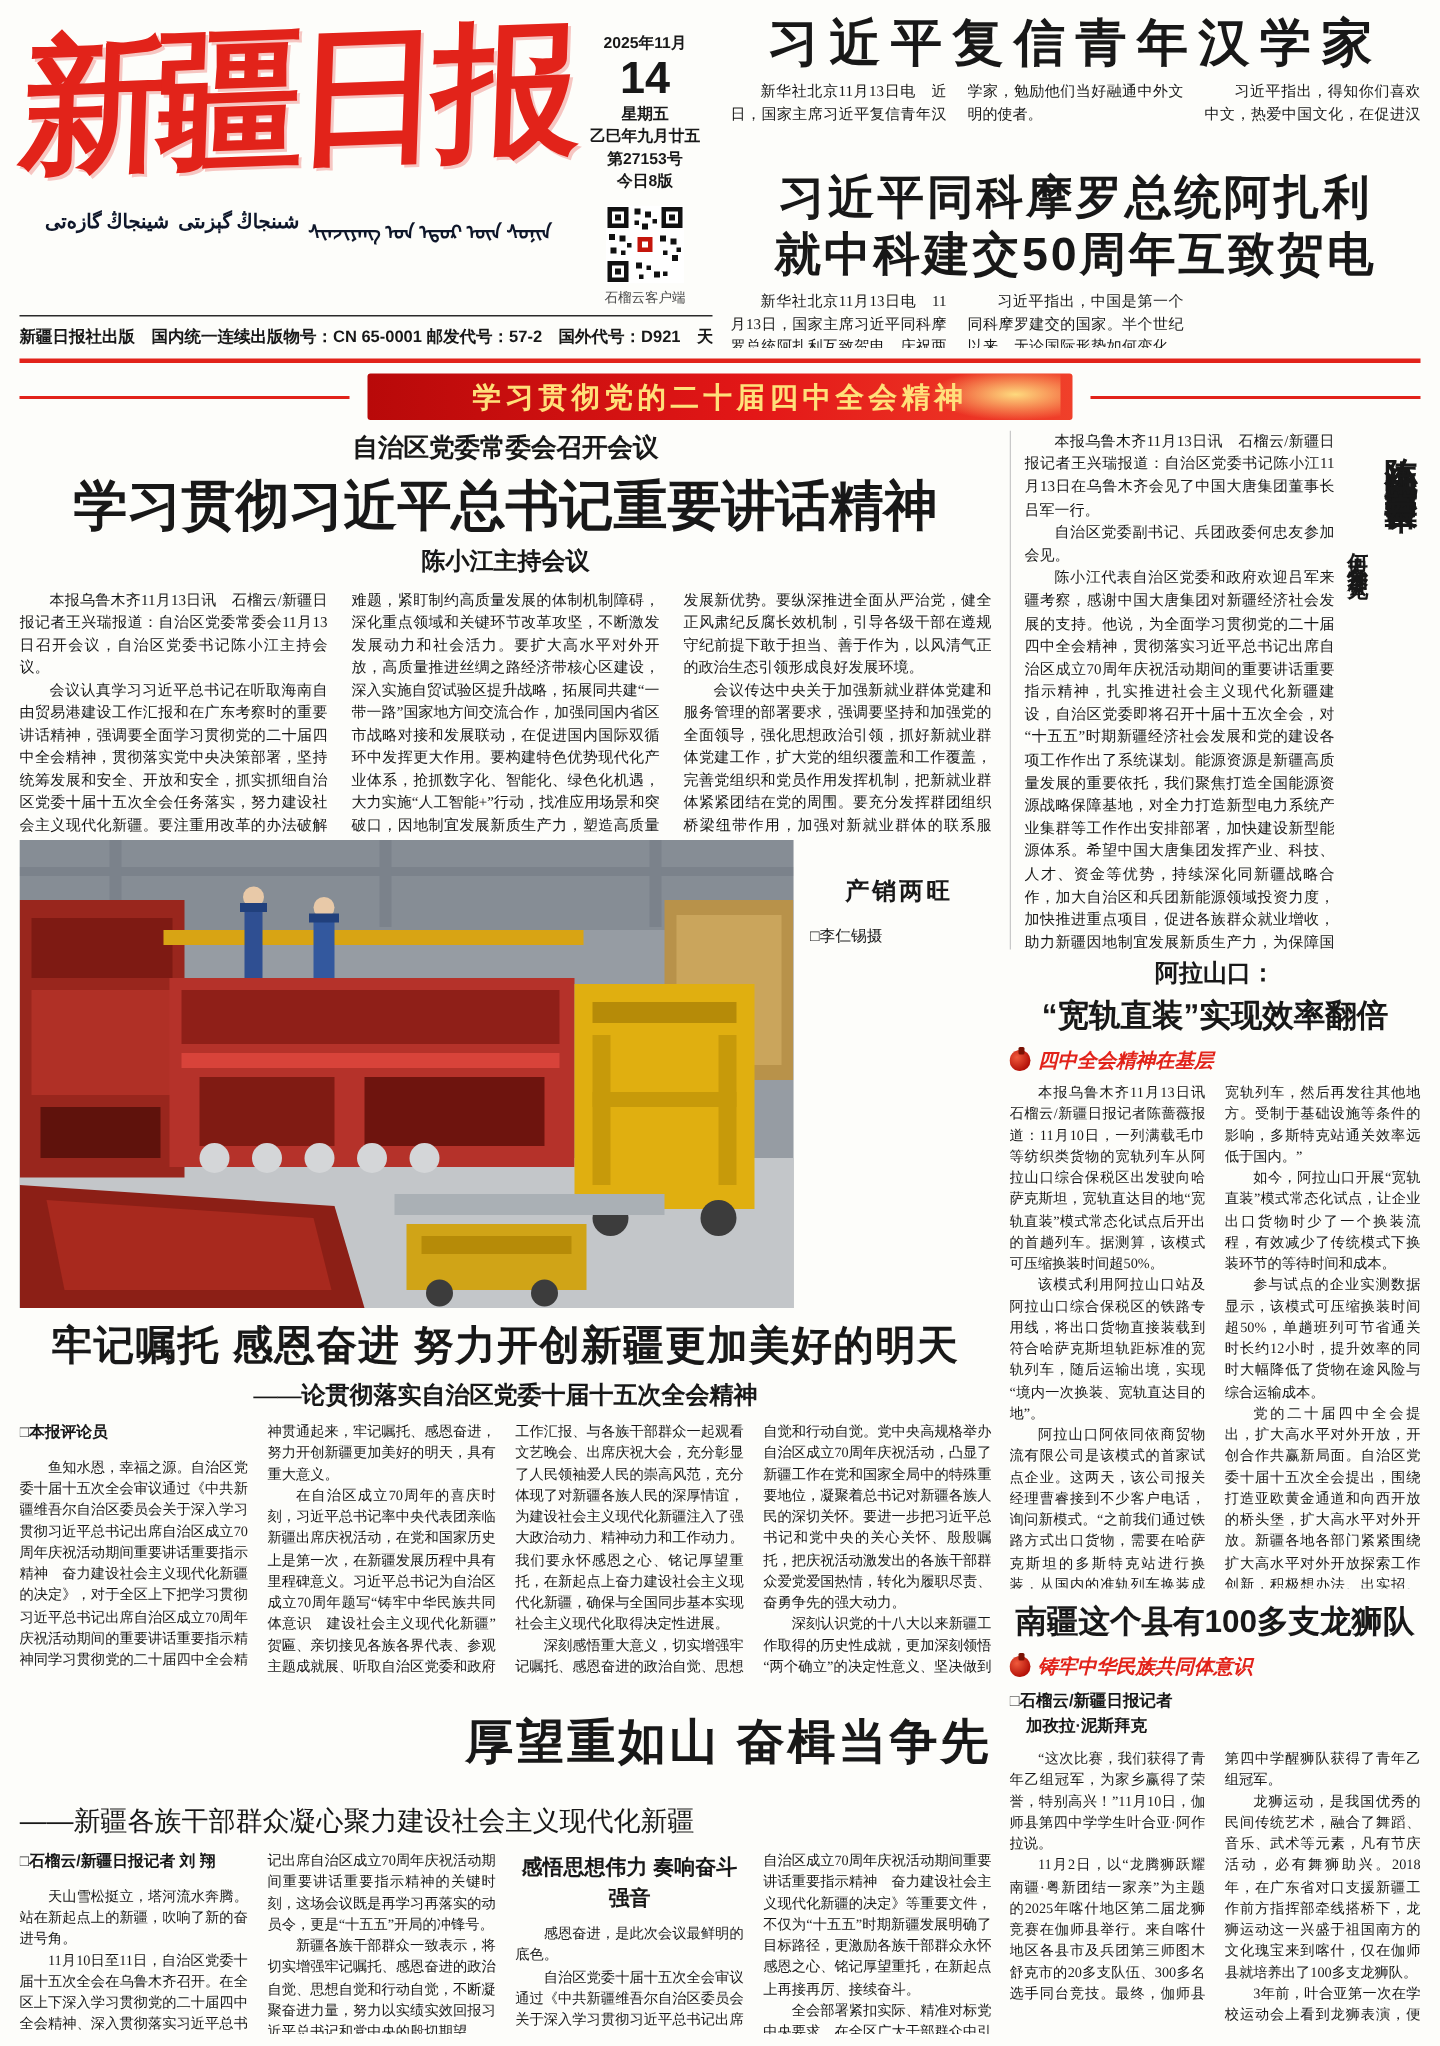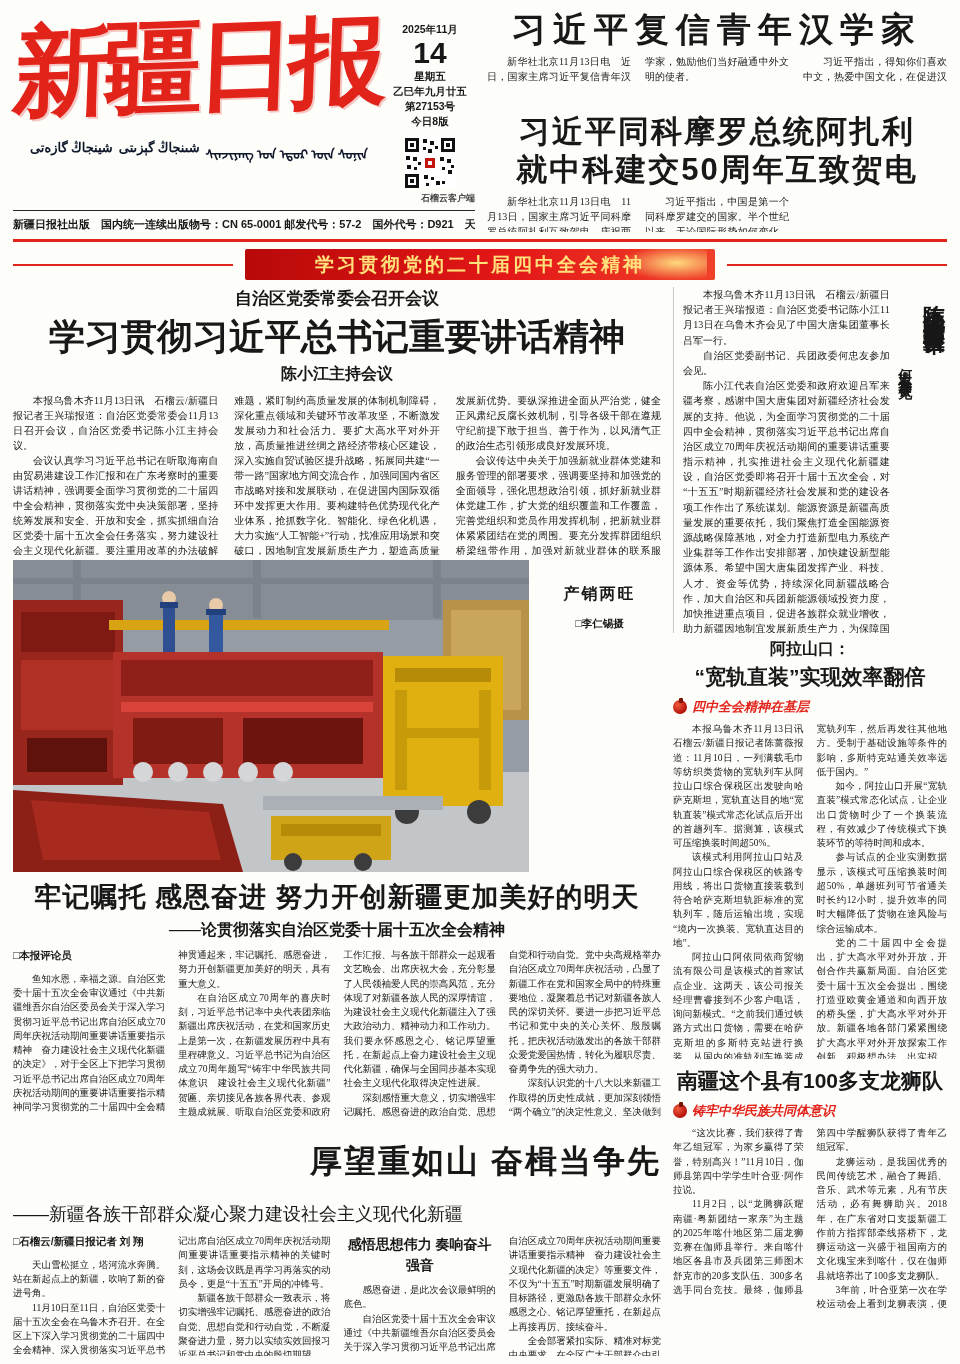--- a/index.html
+++ b/index.html
@@ -10,21 +10,21 @@
   .header{display:flex;height:222px;flex-shrink:0;}
   .header-left{width:462px;display:flex;flex-direction:column;flex-shrink:0;}
   .masthead-row{flex:1;display:flex;}
   .masthead{width:372px;position:relative;padding-top:4px;}
   .masthead-title{font-size:98px;font-weight:bold;color:#e2231a;line-height:1.1;letter-spacing:-6px;transform:rotate(-2deg) skewX(-4deg);white-space:nowrap;text-shadow:2px 2px 0 rgba(226,35,26,.25);}
   .masthead-scripts{display:flex;justify-content:space-around;color:#0f172a;font-size:13px;font-weight:bold;margin-top:18px;padding:0 14px;}
   .datebox{width:90px;text-align:center;font-size:10.5px;line-height:1.45;padding-top:12px;font-family:"Liberation Sans",sans-serif;font-weight:bold;}
   .date-day{font-size:30px;line-height:1.05;}
   .qr{width:52px;height:52px;margin:7px auto 3px;}
   .qr svg{display:block;}
-  .qr-label{font-size:9px;font-weight:bold;color:#444;text-align:right;}
+  .qr-label{font-size:9px;font-weight:normal;color:#444;}
   .publisher-line{border-top:1.5px solid #2a2a2a;font-size:11px;font-weight:bold;padding-top:6px;margin-top:4px;font-family:"Liberation Sans",sans-serif;white-space:nowrap;overflow:hidden;}
   .header-right{flex:1;padding-left:12px;display:flex;flex-direction:column;overflow:hidden;}
   .top-headline1{font-size:34px;font-weight:900;text-align:center;font-family:"Liberation Sans",sans-serif;letter-spacing:7px;line-height:1.15;white-space:nowrap;}
   .top-body{column-count:3;column-gap:14px;font-size:10px;line-height:1.5;text-align:justify;margin-top:5px;overflow:hidden;}
   .top-body1{height:52px;}
   .top-headline2{font-size:31px;font-weight:900;text-align:center;font-family:"Liberation Sans",sans-serif;letter-spacing:2px;line-height:1.22;margin-top:7px;white-space:nowrap;}
   .top-body2{flex:1;}
   
   .red-rule{height:3px;background:#e2231a;margin:7px 0 4px;flex-shrink:0;}
   .banner-row{display:flex;align-items:center;gap:12px;margin:3px 0 7px;flex-shrink:0;}
@@ -45,21 +45,21 @@
   .meeting{height:346px;flex-shrink:0;display:flex;gap:7px;border-left:1px solid #c9c9c9;padding-left:9px;overflow:hidden;}
   .meeting-body{flex:1;font-size:10px;line-height:1.52;text-align:justify;overflow:hidden;}
   .meeting-subhead-v{writing-mode:vertical-rl;font-size:14px;font-weight:bold;font-family:"Liberation Sans",sans-serif;padding-top:70px;letter-spacing:3px;}
   .meeting-head-v{writing-mode:vertical-rl;font-size:22px;font-weight:900;letter-spacing:2px;line-height:1.15;}
   
   .photo-row{height:312px;display:flex;gap:9px;margin-top:5px;flex-shrink:0;overflow:hidden;}
   .photo{width:516px;flex-shrink:0;position:relative;overflow:hidden;background:#9ba1a7;}
   .photo-caption-box{flex:1;padding:24px 2px 0;overflow:hidden;}
   .caption-title{text-align:center;font-weight:900;font-size:16px;font-family:"Liberation Sans",sans-serif;margin-bottom:12px;letter-spacing:2px;}
   .caption-text{font-size:10.5px;line-height:1.75;font-style:italic;text-align:justify;text-indent:2em;}
-  .caption-credit{text-align:center;font-size:10.5px;margin-top:8px;font-weight:bold;font-style:normal;}
+  .caption-credit{text-align:left;font-size:10.5px;margin-top:8px;font-weight:normal;font-style:normal;}
   
   .editorial{margin-top:7px;height:252px;flex-shrink:0;overflow:hidden;}
   .editorial-headline{text-align:center;font-size:27px;font-weight:900;font-family:"Liberation Sans",sans-serif;white-space:nowrap;letter-spacing:1px;}
   .editorial-subhead{text-align:center;font-size:16px;font-weight:bold;margin:5px 0 7px;}
   .ed-body{column-count:4;column-gap:13px;font-size:9.5px;line-height:1.5;text-align:justify;height:178px;overflow:hidden;}
   .byline{font-weight:bold;font-family:"Liberation Sans",sans-serif;text-indent:0;margin-bottom:8px;font-size:10.5px;}
   
   .houwang{margin-top:9px;flex:1;overflow:hidden;}
   .houwang-headline{text-align:right;font-size:32px;font-weight:900;font-family:"Liberation Sans",sans-serif;letter-spacing:2px;white-space:nowrap;}
   .houwang-subhead{text-align:left;font-size:18px;font-weight:normal;font-family:"Liberation Sans",sans-serif;margin:18px 0 8px;}
@@ -298,20 +298,24 @@
             <p>党的二十届四中全会提出，扩大高水平对外开放，开创合作共赢新局面。自治区党委十届十五次全会提出，围绕打造亚欧黄金通道和向西开放的桥头堡，扩大高水平对外开放。新疆各地各部门紧紧围绕扩大高水平对外开放探索工作创新，积极想办法、出实招、搞试点，切实提高口岸通关效率，提升通道能级。此次“宽轨直装”模式常态化试点，正是阿拉山口与有关单位配合开展的一次有效尝试。</p>
           </div>
       </div>
 
       <div class="dragons">
         <div class="drg-headline">南疆这个县有100多支龙狮队</div>
         <div class="column-tag">
           <span class="tag-icon"></span>
           <span>铸牢中华民族共同体意识</span>
         </div>
+        <div class="drg-byline">
+          <div>□石榴云/新疆日报记者</div>
+          <div class="l2">加孜拉·泥斯拜克</div>
+        </div>
         <div class="two-col-body drg-body">
             <p>“这次比赛，我们获得了青年乙组冠军，为家乡赢得了荣誉，特别高兴！”11月10日，伽师县第四中学学生叶合亚·阿作拉说。</p>
             <p>11月2日，以“龙腾狮跃耀南疆·粤新团结一家亲”为主题的2025年喀什地区第二届龙狮竞赛在伽师县举行。来自喀什地区各县市及兵团第三师图木舒克市的20多支队伍、300多名选手同台竞技。最终，伽师县第四中学醒狮队获得了青年乙组冠军。</p>
             <p>龙狮运动，是我国优秀的民间传统艺术，融合了舞蹈、音乐、武术等元素，凡有节庆活动，必有舞狮助兴。2018年，在广东省对口支援新疆工作前方指挥部牵线搭桥下，龙狮运动这一兴盛于祖国南方的文化瑰宝来到喀什，仅在伽师县就培养出了100多支龙狮队。</p>
             <p>3年前，叶合亚第一次在学校运动会上看到龙狮表演，便被热闹的场景深深吸引。</p>
           </div>
       </div>
     </div>
   </div>
 </div>

